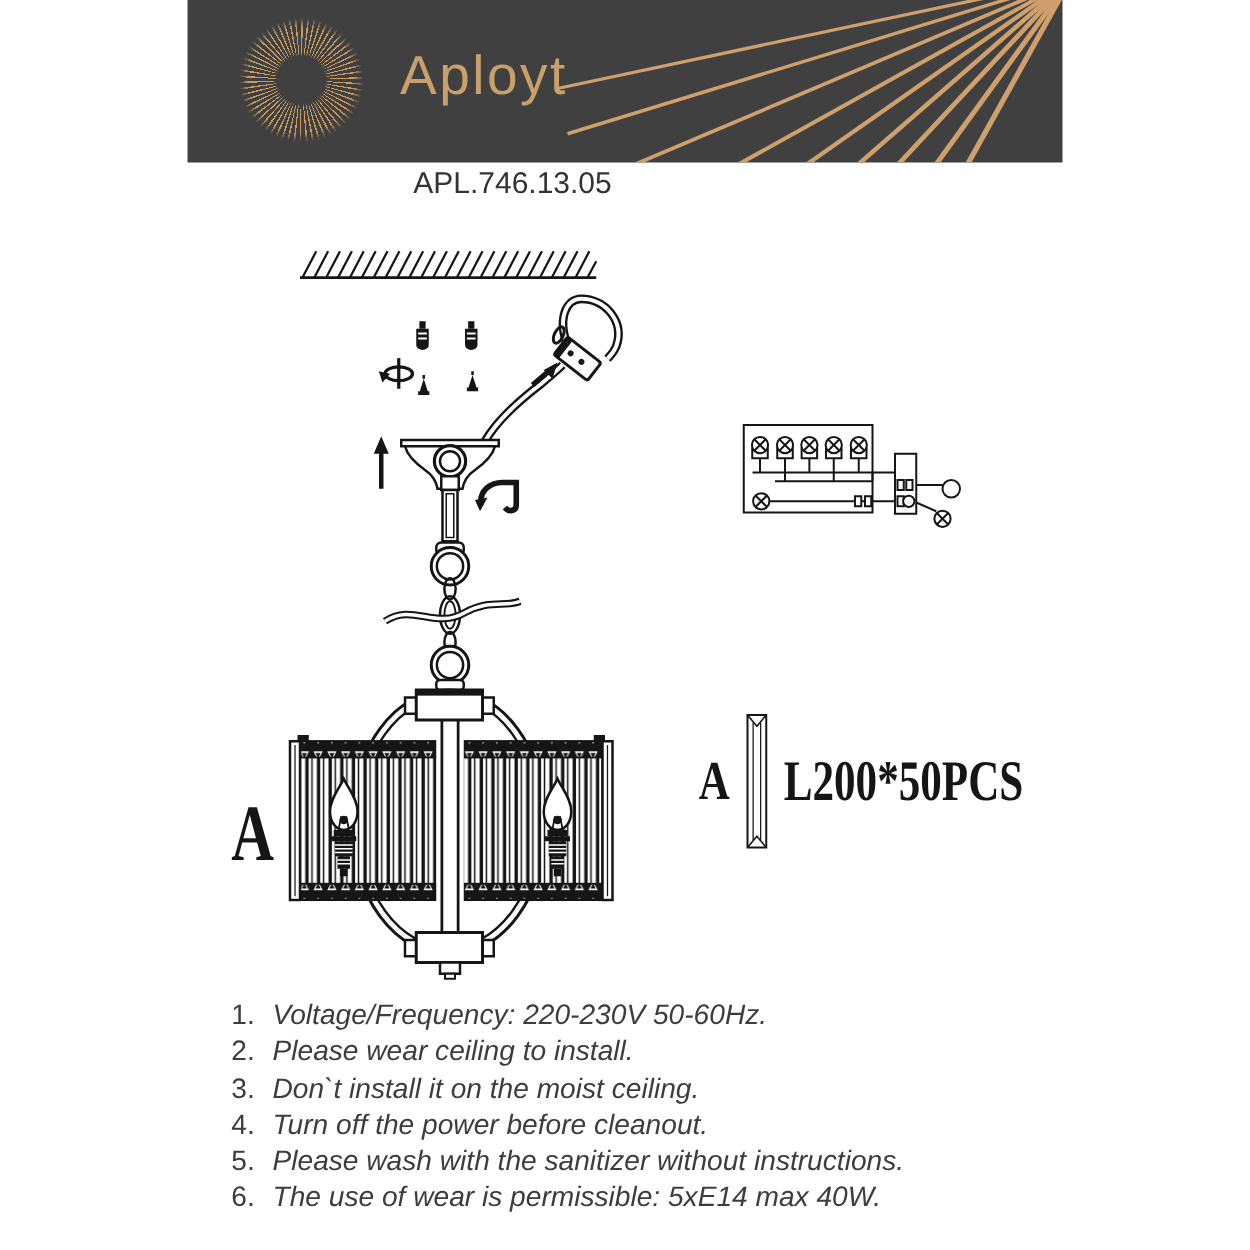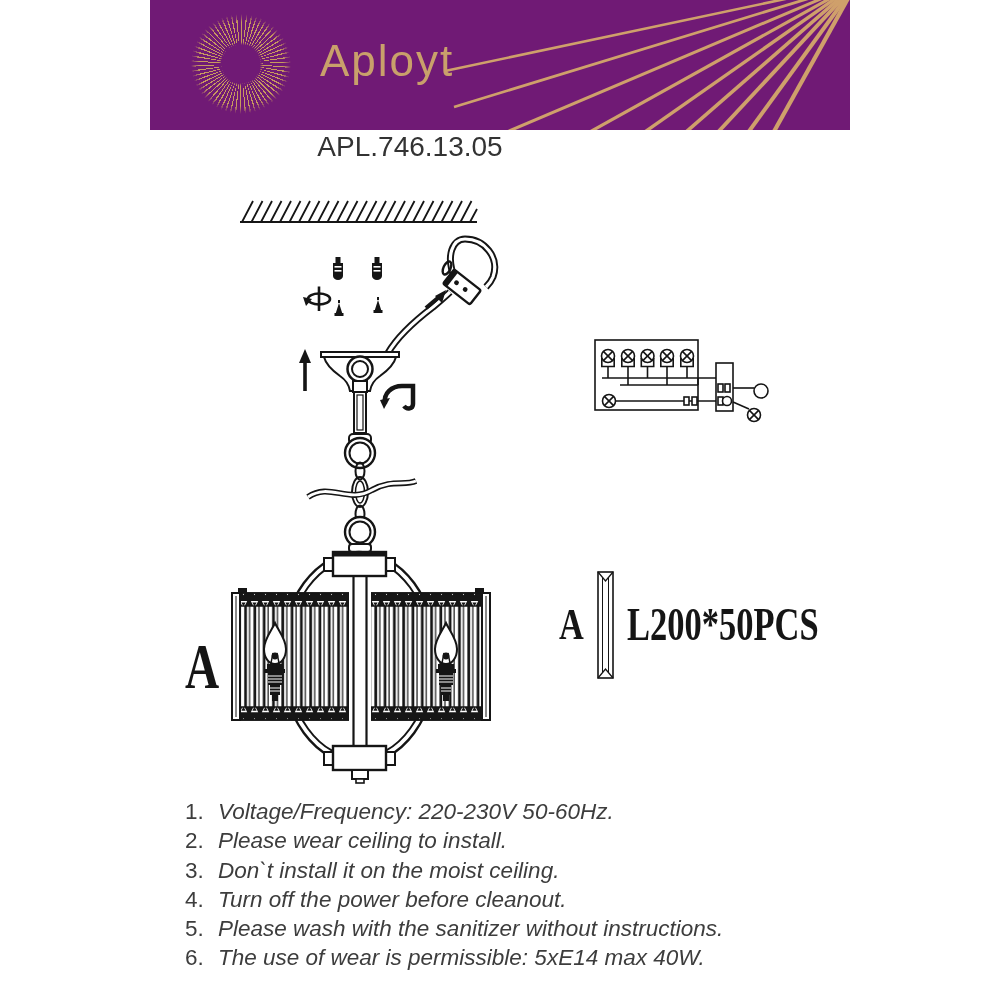--- a/index.html
+++ b/index.html
@@ -1,31 +1,31 @@
 <!DOCTYPE html>
 <html><head>
 <meta charset="utf-8">
 <style>
   html,body{margin:0;padding:0;background:#ffffff;}
   .page{position:relative;width:1000px;height:1000px;background:#ffffff;overflow:hidden;
         font-family:"Liberation Sans",sans-serif;}
 
   
-  .banner{position:absolute;left:150px;top:0;width:700px;height:130px;background:#701a75;overflow:hidden;}
+  .banner{position:absolute;left:150px;top:0;width:700px;height:130px;background:#404040;overflow:hidden;}
   .sunburst{position:absolute;left:38px;top:11px;width:106px;height:106px;border-radius:50%;
     background:repeating-conic-gradient(#c89a5e 0deg 1.7deg, rgba(0,0,0,0) 1.7deg 5.8deg);
     -webkit-mask:radial-gradient(circle at 50% 50%, transparent 0 19px, #000 22px 42px, transparent 50px);
             mask:radial-gradient(circle at 50% 50%, transparent 0 19px, #000 22px 42px, transparent 50px);}
   .brand{position:absolute;left:170px;top:36px;font-size:44px;letter-spacing:2px;color:#c9a06b;font-weight:400;}
   .rays{position:absolute;left:0;top:0;width:700px;height:130px;}
 
   
   .titleblock{position:absolute;left:150px;top:134px;width:520px;text-align:center;color:#333333;}
   .title-line1{font-size:24px;line-height:27px;}
-  .title-line2{font-size:28px;line-height:25px;}
+  .title-line2{font-size:24px;line-height:25px;}
 
   
   .diagram{position:absolute;left:150px;top:195px;width:700px;height:610px;}
 
   
   .inst{position:absolute;left:185px;top:797px;width:640px;color:#3d3d3d;font-size:22.5px;line-height:29.3px;}
   .inst-row{display:flex;}
   .inst-num{width:33px;flex:0 0 33px;}
   .inst-text{flex:1;font-style:italic;}
 </style>

